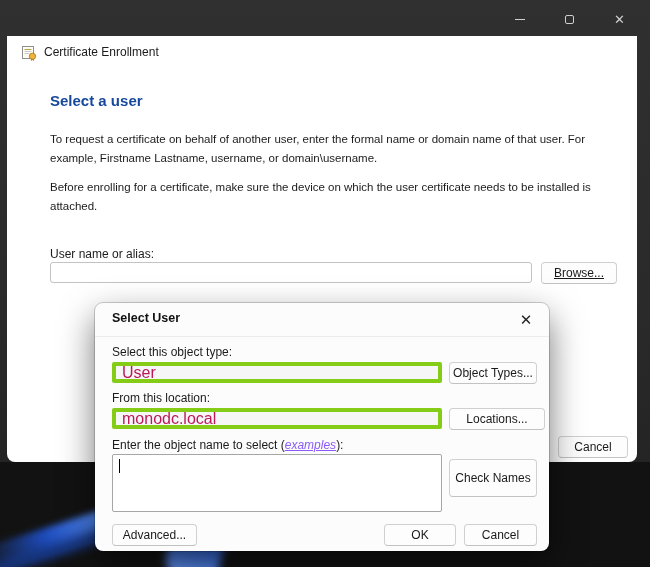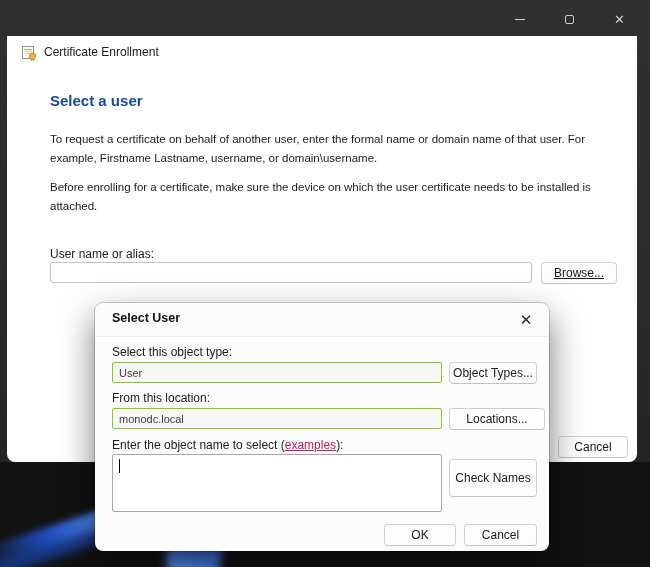--- a/index.html
+++ b/index.html
@@ -58,23 +58,23 @@
     background:#fcfcfc; border-radius:8px;
     box-shadow:0 0 0 1px rgba(0,0,0,.18), 0 14px 34px rgba(0,0,0,.55); }
   .dialog-title { position:absolute; left:17px; top:8px; font-size:12.5px; font-weight:600; color:#111; }
   .dialog-close { position:absolute; right:10px; top:5px; width:26px; height:24px;
     display:flex; align-items:center; justify-content:center; color:#222; font-size:15px; }
   .dialog-divider { position:absolute; left:0; top:33px; width:454px; height:1px; background:#ececec; }
   .dlg-label { position:absolute; font-size:12px; color:#1b1b1b; }
   .l1 { left:17px; top:42px; }
   .l2 { left:17px; top:88px; }
   .l3 { left:17px; top:135px; }
-  .link { color:#be185d; text-decoration:underline; }
-  .field { position:absolute; height:21px; background:#f6f6f6; border:1px solid #84cc16;
-    border-radius:2px; font-size:11px; color:#404040; display:flex; align-items:center; padding:0 6px; }
+  .link { color:#8b5cf6; text-decoration:underline;font-style:italic; }
+  .field { position:absolute; height:21px; background:#f6f6f6; border:4px solid #84cc16;
+    border-radius:2px; font-size:16px; color:#be185d; display:flex; align-items:center; padding:0 6px; }
   .f1 { left:17px; top:59px; width:330px; }
   .f2 { left:17px; top:105px; width:330px; }
   .b1 { left:354px; top:59px;  width:88px; height:22px; }
   .b2 { left:354px; top:105px; width:96px; height:22px; }
   .b3 { left:354px; top:156px; width:88px; height:38px; }
   .b4 { left:17px;  top:221px; width:85px; height:22px; }
   .b5 { left:289px; top:221px; width:72px; height:22px; }
   .b6 { left:369px; top:221px; width:73px; height:22px; }
   .textarea { position:absolute; left:17px; top:151px; width:330px; height:58px;
     background:#fff; border:1px solid #a6a6a6; border-radius:2px; }
@@ -144,17 +144,18 @@
     <div class="field f2">monodc.local</div>
     <button type="button" class="btn b2">Locations...</button>
 
     <div class="dlg-label l3"><span>Enter the object name to select (</span><span class="link">examples</span><span>):</span></div>
 
     <div class="textarea">
       <span class="caret"></span>
     </div>
     <button type="button" class="btn b3">Check Names</button>
 
+    <button type="button" class="btn b4">Advanced...</button>
     <button type="button" class="btn b5">OK</button>
     <button type="button" class="btn b6">Cancel</button>
   </div>
 
 </div>
 
 </body></html>

